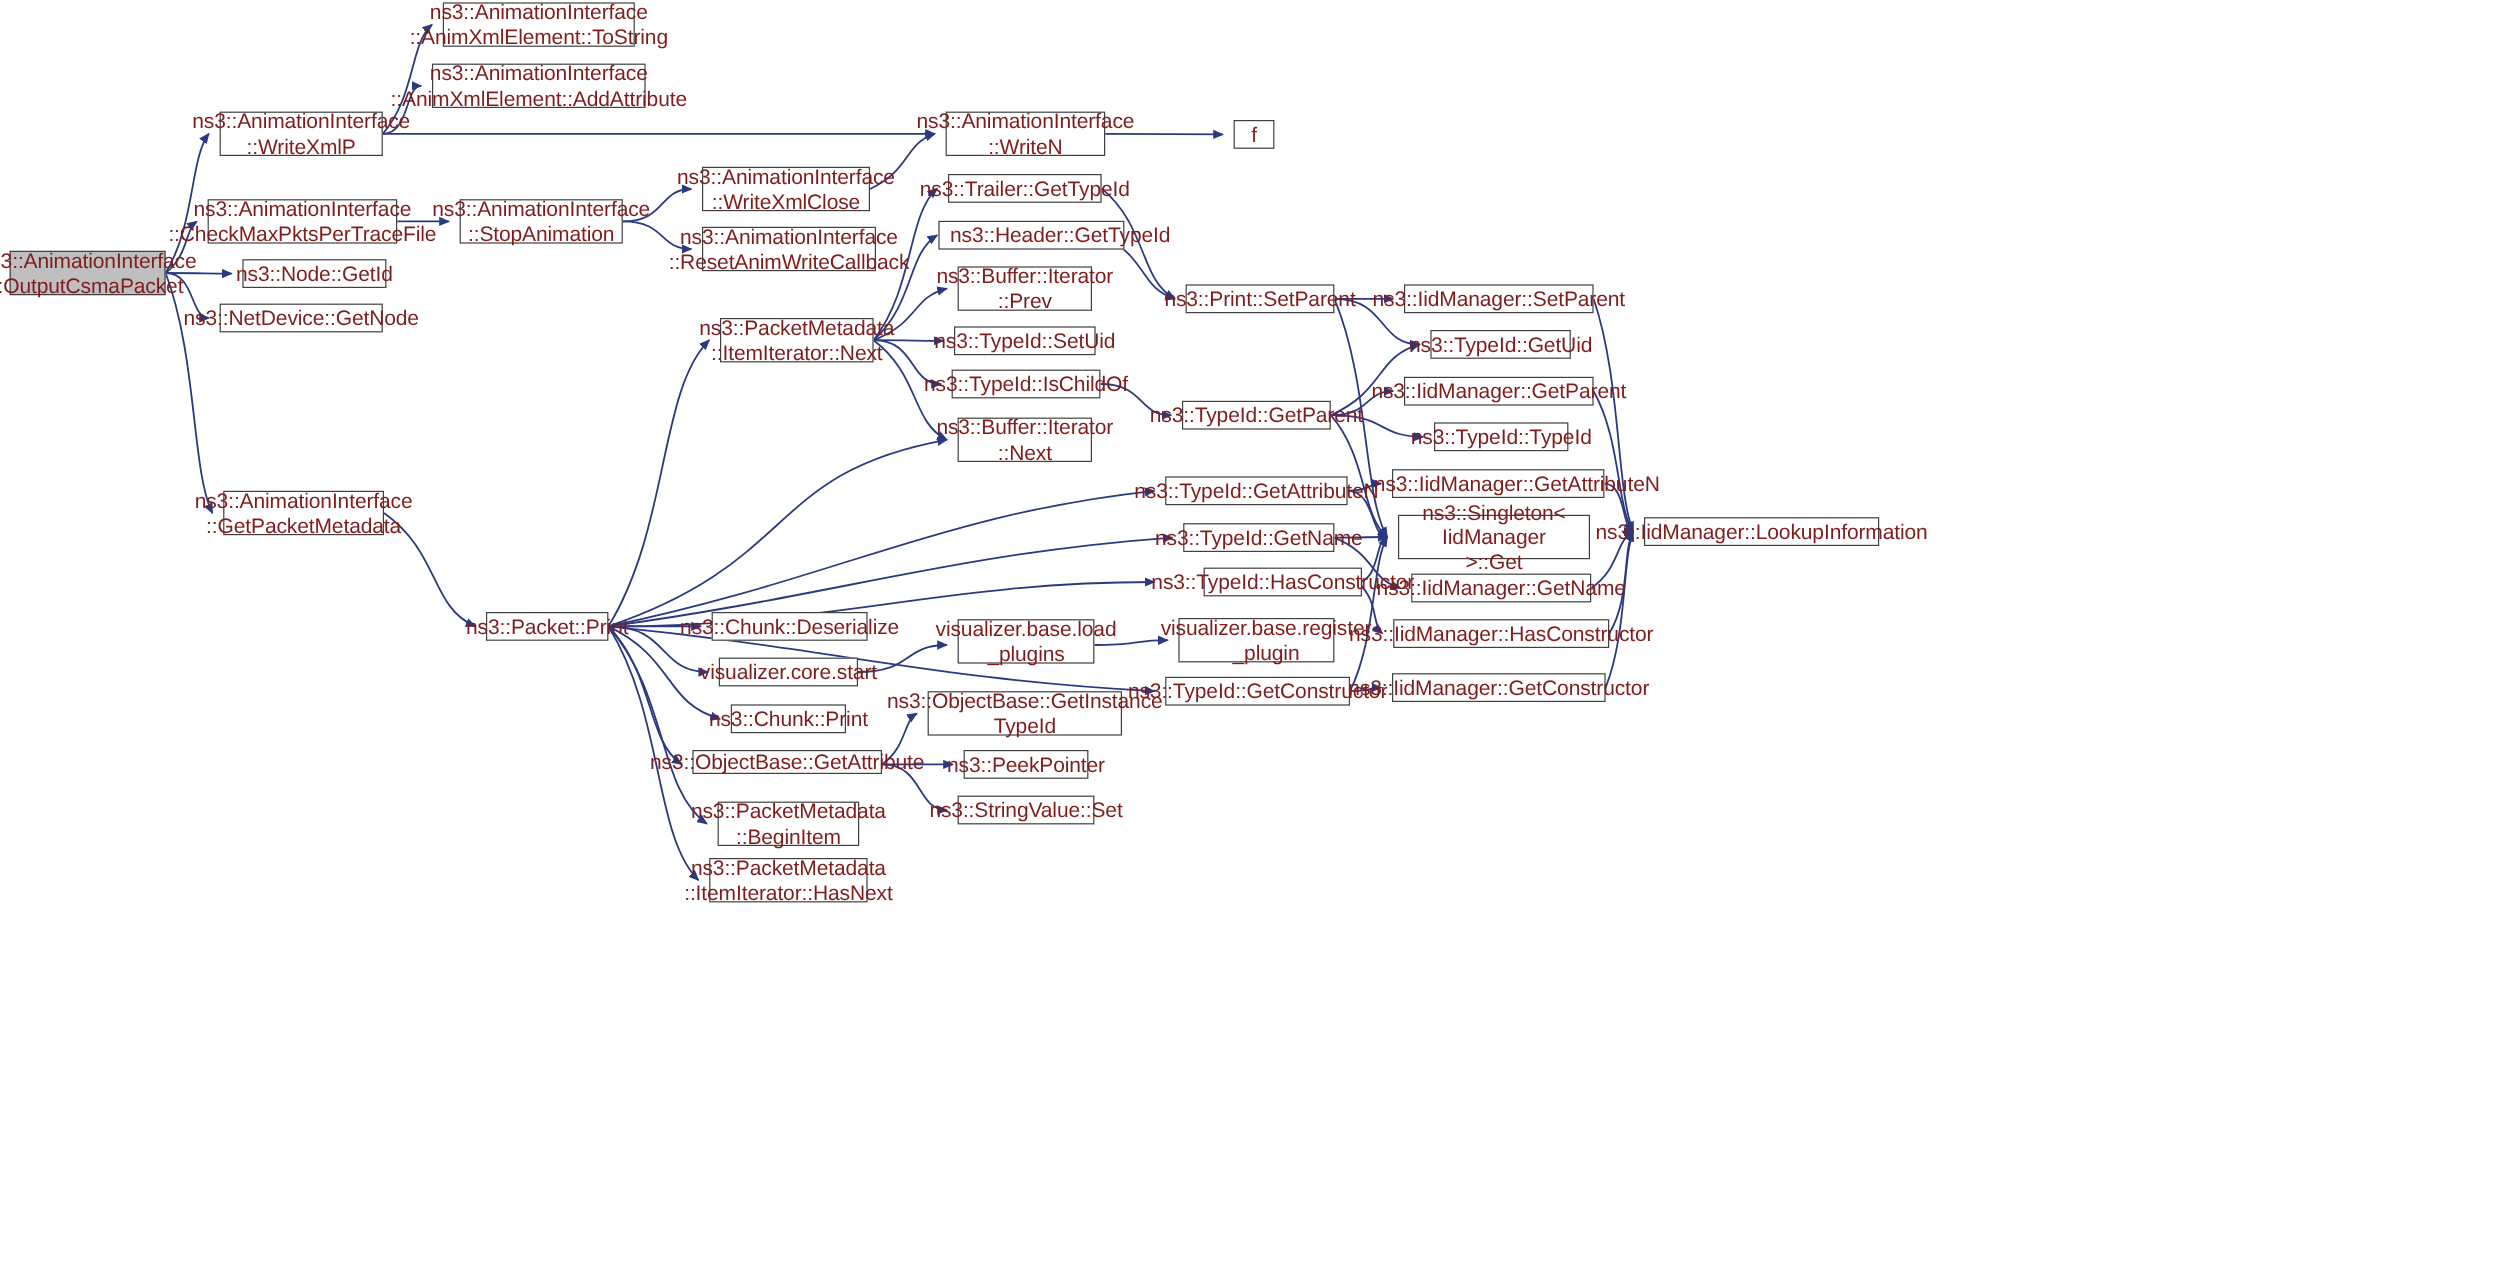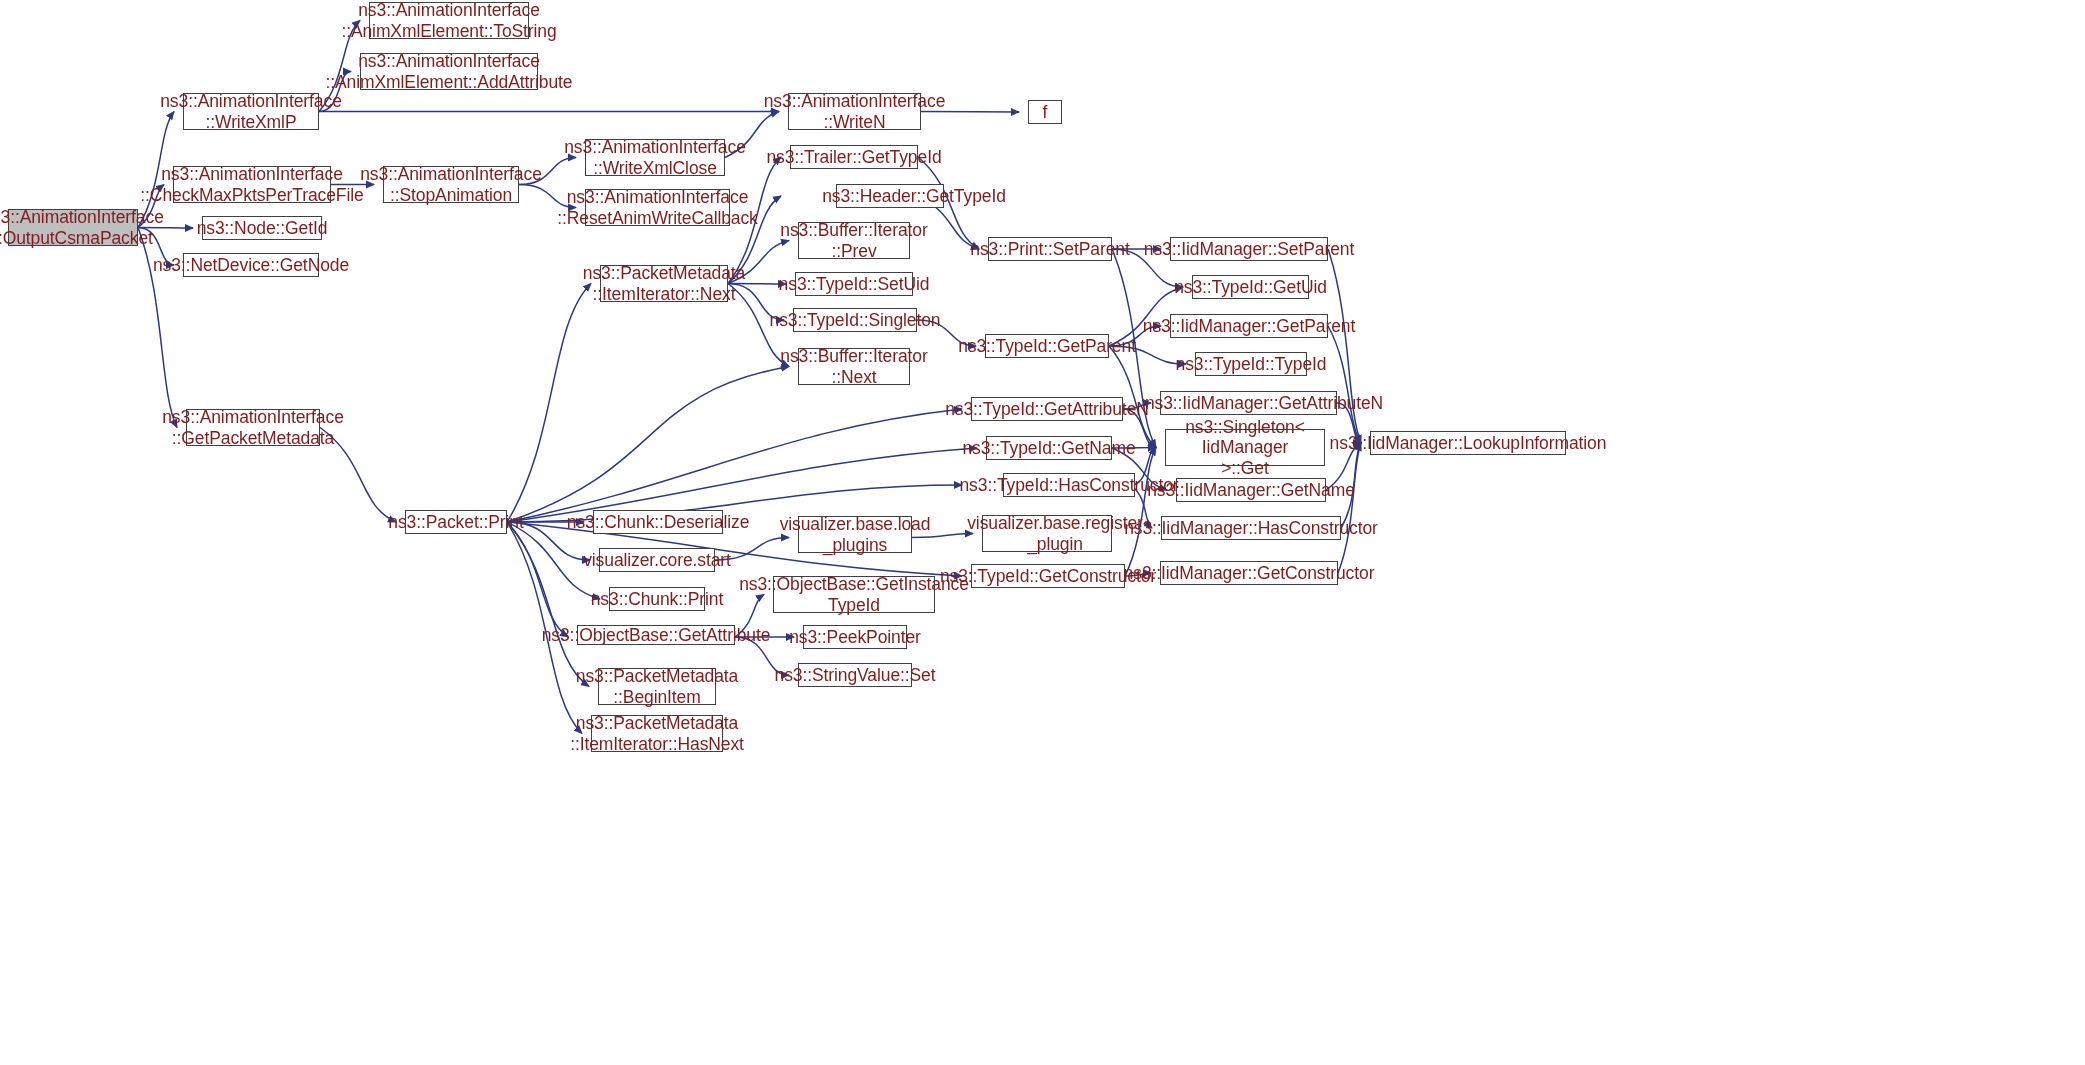--- a/index.html
+++ b/index.html
@@ -136,27 +136,27 @@
 ::StopAnimation</div>
       <div class="node" style="left: 585px; top: 139px; width: 140px; height: 37px;">ns3::AnimationInterface
 ::WriteXmlClose</div>
       <div class="node" style="left: 585px; top: 189px; width: 145px; height: 37px;">ns3::AnimationInterface
 ::ResetAnimWriteCallback</div>
       <div class="node" style="left: 202px; top: 216px; width: 120px; height: 24px;">ns3::Node::GetId</div>
       <div class="node" style="left: 183px; top: 253px; width: 136px; height: 24px;">ns3::NetDevice::GetNode</div>
       <div class="node" style="left: 186px; top: 409px; width: 134px; height: 37px;">ns3::AnimationInterface
 ::GetPacketMetadata</div>
       <div class="node" style="left: 790px; top: 145px; width: 128px; height: 24px;">ns3::Trailer::GetTypeId</div>
-      <div class="node" style="left: 836px; top: 184px; width: 108px; height: 24px; padding-left: 48px;">ns3::Header::GetTypeId</div>
+      <div class="node" style="left: 782px; top: 184px; width: 155px; height: 24px; padding-left: 48px;">ns3::Header::GetTypeId</div>
       <div class="node" style="left: 798px; top: 222px; width: 112px; height: 37px;">ns3::Buffer::Iterator
 ::Prev</div>
       <div class="node" style="left: 600px; top: 265px; width: 128px; height: 37px;">ns3::PacketMetadata
 ::ItemIterator::Next</div>
       <div class="node" style="left: 795px; top: 272px; width: 118px; height: 24px;">ns3::TypeId::SetUid</div>
-      <div class="node" style="left: 793px; top: 308px; width: 124px; height: 24px;">ns3::TypeId::Singleton</div>
+      <div class="node" style="left: 793px; top: 308px; width: 124px; height: 24px;">ns3::TypeId::IsChildOf</div>
       <div class="node" style="left: 798px; top: 348px; width: 112px; height: 37px;">ns3::Buffer::Iterator
 ::Next</div>
       <div class="node" style="left: 988px; top: 237px; width: 124px; height: 24px;">ns3::Print::SetParent</div>
       <div class="node" style="left: 985px; top: 334px; width: 124px; height: 24px;">ns3::TypeId::GetParent</div>
       <div class="node" style="left: 1170px; top: 237px; width: 158px; height: 24px;">ns3::IidManager::SetParent</div>
       <div class="node" style="left: 1192px; top: 275px; width: 117px; height: 24px;">ns3::TypeId::GetUid</div>
       <div class="node" style="left: 1170px; top: 314px; width: 158px; height: 24px;">ns3::IidManager::GetParent</div>
       <div class="node" style="left: 1195px; top: 352px; width: 112px; height: 24px;">ns3::TypeId::TypeId</div>
       <div class="node" style="left: 971px; top: 397px; width: 152px; height: 24px;">ns3::TypeId::GetAttributeN</div>
       <div class="node" style="left: 1160px; top: 391px; width: 177px; height: 24px; padding-left: 31px;">ns3::IidManager::GetAttributeN</div>

